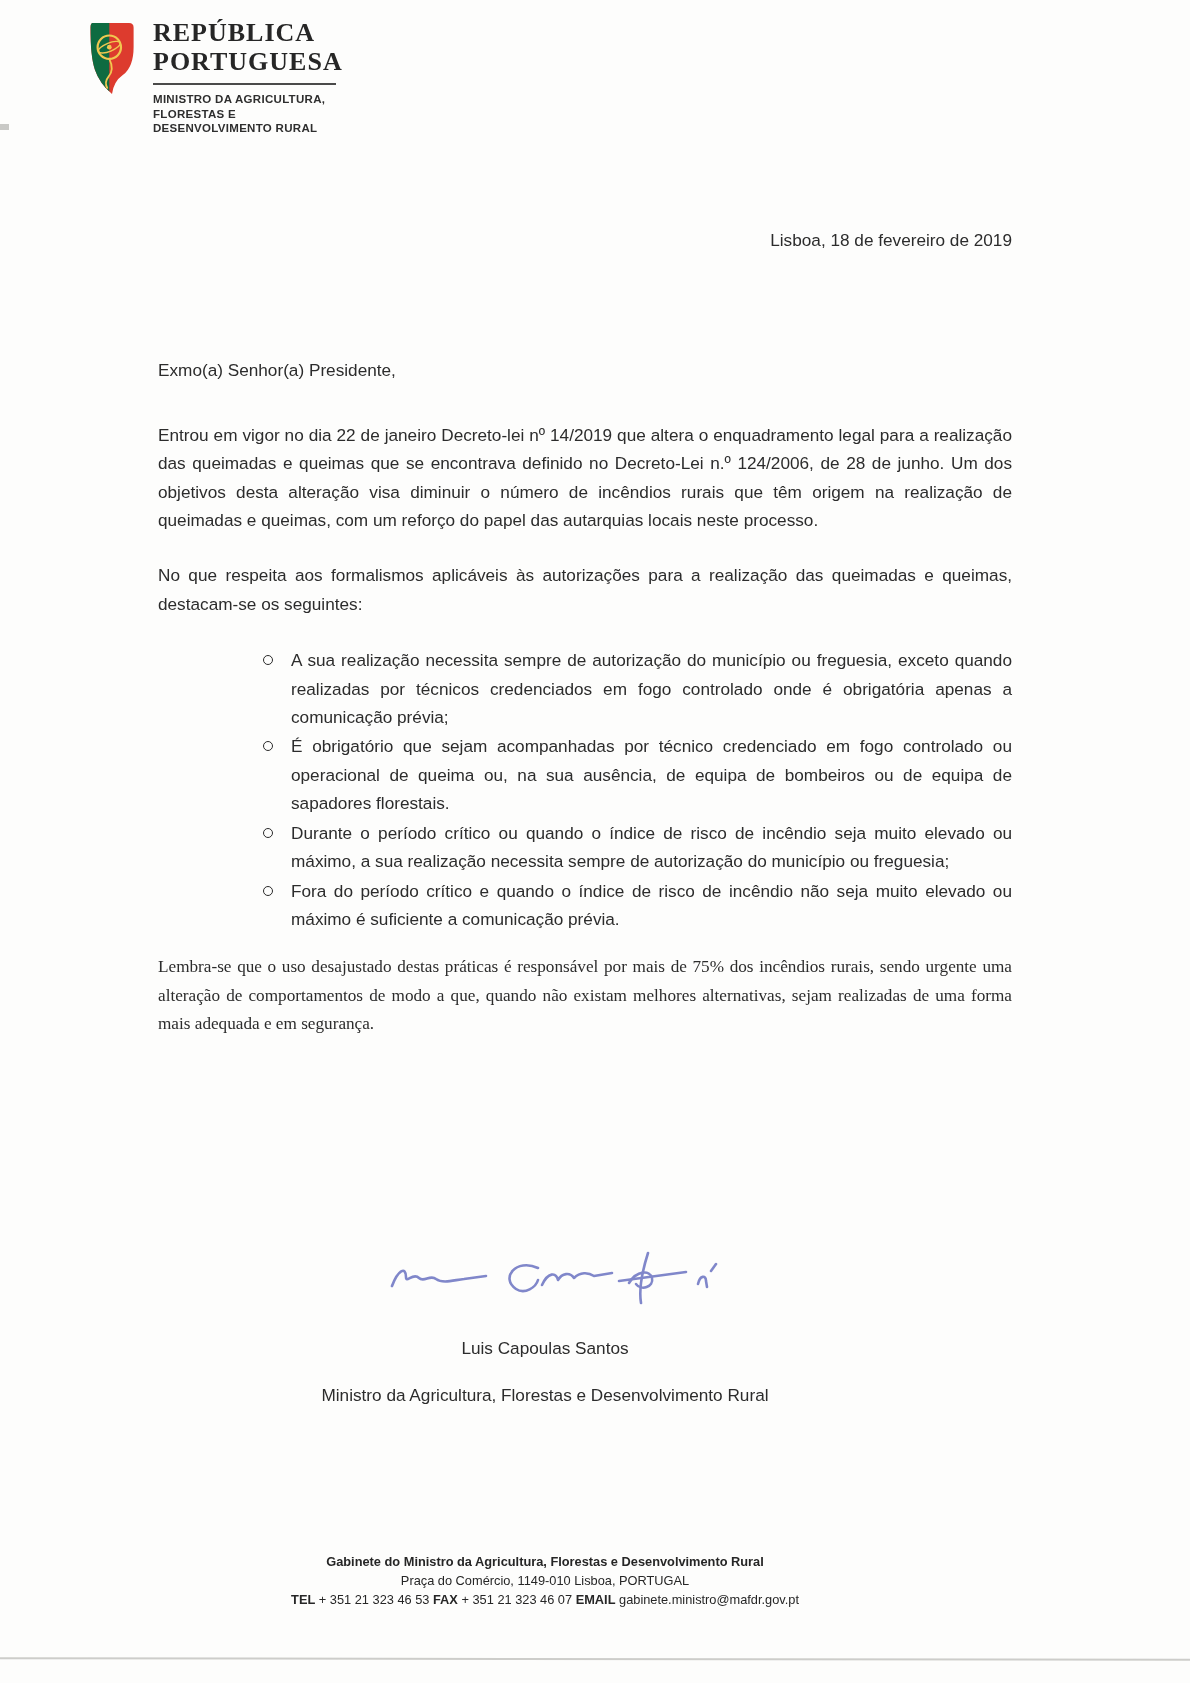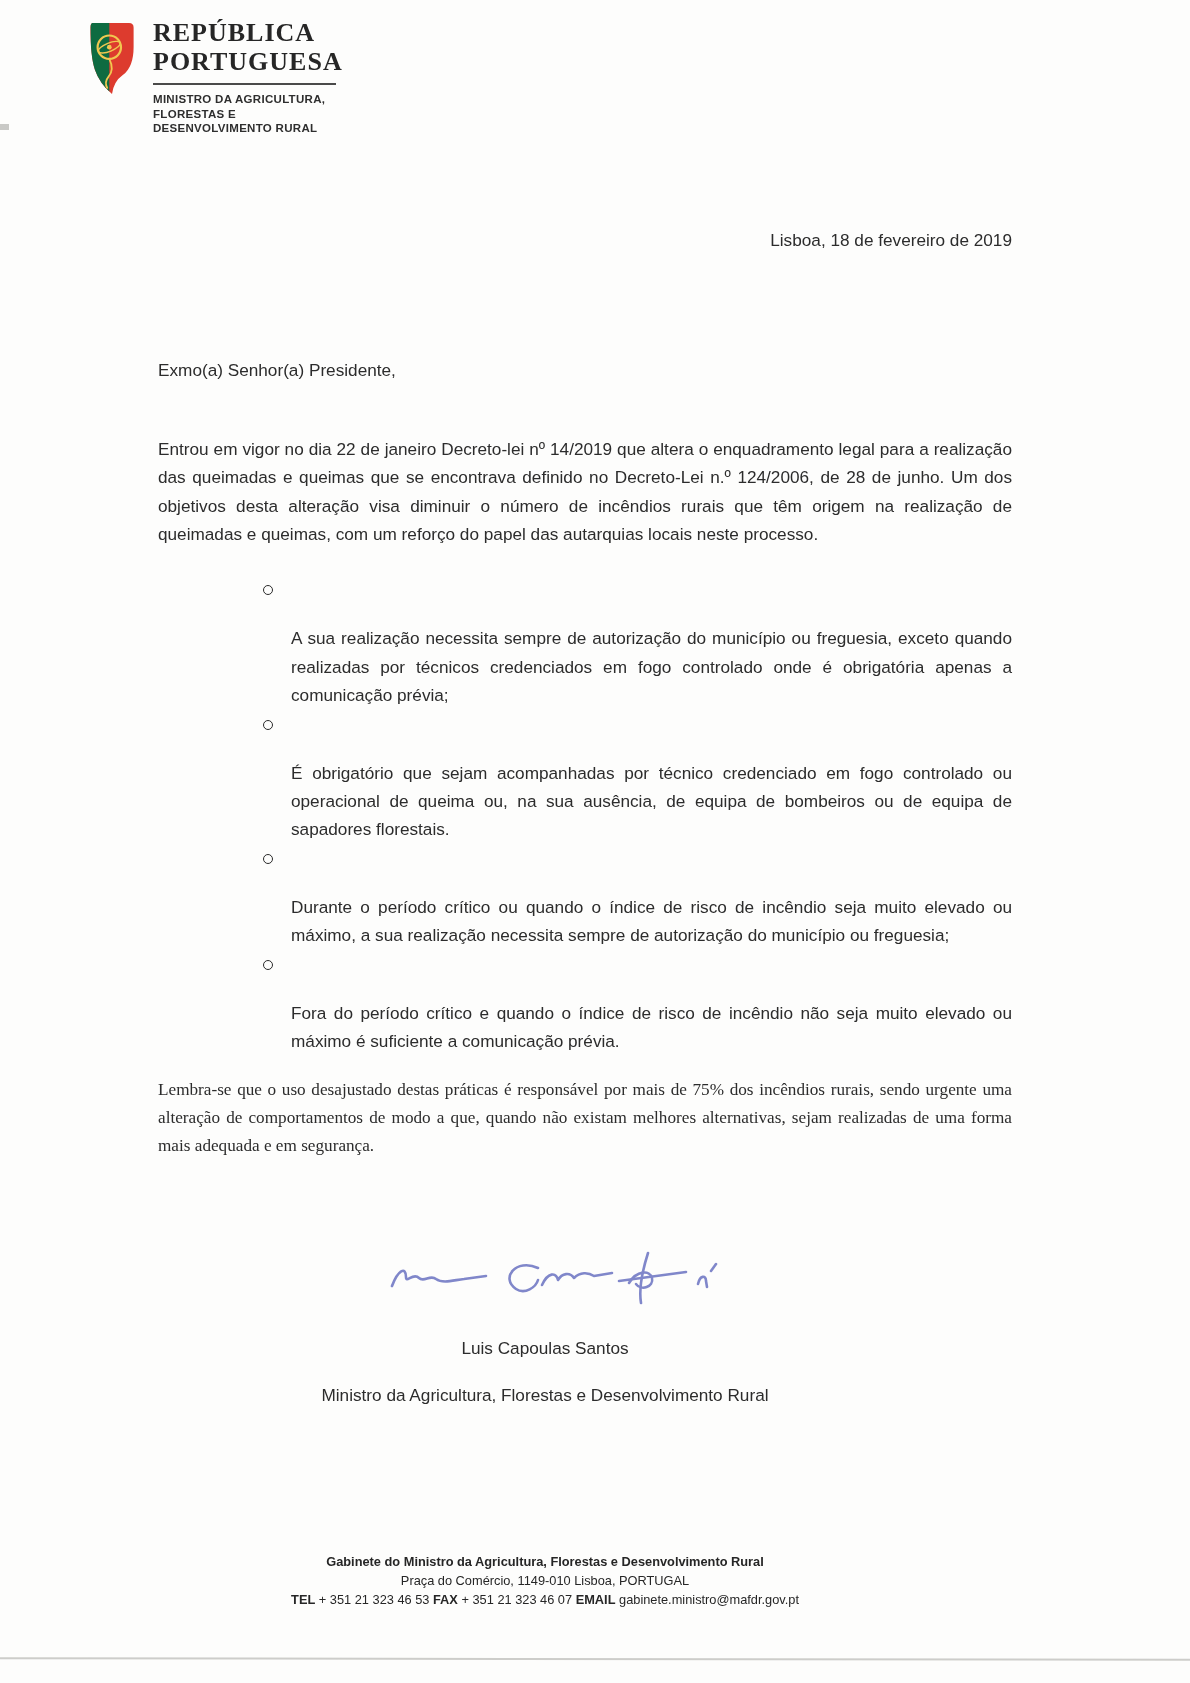--- a/index.html
+++ b/index.html
@@ -24,37 +24,37 @@
     letter-spacing:.3px;color:#2e2e2e;
   }
   
   .letter-body{
     position:absolute;left:158px;top:226px;width:854px;
     font-size:17.2px;line-height:28.4px;color:#2c2c2c;
   }
   .date-line{text-align:right;}
   .salutation{margin-top:102px;}
   .para{text-align:justify;}
-  .p1{margin-top:50px;}
+  .p1{margin-top:36px;}
   .p2{margin-top:27px;}
   .bullet-list{margin-top:28px;}
   .b1-row{display:flex;padding-left:38px;}
   .b1-marker{flex:0 0 26px;position:relative;}
   .b1-marker::before{
     content:"";position:absolute;left:0;top:11px;width:7px;height:7px;
     border-radius:50%;background:#2b2b2b;
   }
   .b1-text b{font-weight:700;color:#1f1f1f;}
   .b2-row{display:flex;padding-left:104px;margin-top:1px;}
   .b2-marker{flex:0 0 29px;position:relative;}
   .b2-marker::before{
     content:"";position:absolute;left:1px;top:9px;width:8px;height:8px;
     border-radius:50%;border:1.7px solid #2b2b2b;background:transparent;
   }
-  .b2-text{text-align:justify;flex:1;margin-top:48px;}
+  .b2-text{text-align:justify;flex:1;}
   .p3{margin-top:20px;font-family:Liberation Serif, serif;}
   .closing{margin-top:62px;}
   
   .signature-svg{position:absolute;left:386px;top:1244px;width:372px;height:72px;}
   .signer-name{
     position:absolute;left:150px;top:1338px;width:790px;
     text-align:center;font-size:17.2px;color:#2c2c2c;
   }
   .signer-title{
     position:absolute;left:150px;top:1385px;width:790px;
@@ -107,20 +107,21 @@
       <div>FLORESTAS E DESENVOLVIMENTO RURAL</div>
     </div>
   </div>
 </div>
 
 <div class="letter-body">
   <div class="date-line">Lisboa, 18 de fevereiro de 2019</div>
   <div class="salutation">Exmo(a) Senhor(a) Presidente,</div>
 
   <div class="para p1">Entrou em vigor no dia 22 de janeiro Decreto-lei nº 14/2019 que altera o enquadramento legal para a realização das queimadas e queimas que se encontrava definido no Decreto-Lei n.º 124/2006, de 28 de junho. Um dos objetivos desta alteração visa diminuir o número de incêndios rurais que têm origem na realização de queimadas e queimas, com um reforço do papel das autarquias locais neste processo.</div>
+  <div class="para p2">No que respeita aos formalismos aplicáveis às autorizações para a realização das queimadas e queimas, destacam-se os seguintes:</div>
 
   <div class="bullet-list">
 
     <div class="b2-row">
       <span class="b2-marker"></span>
       <span class="b2-text">A sua realização necessita sempre de autorização do município ou freguesia, exceto quando realizadas por técnicos credenciados em fogo controlado onde é obrigatória apenas a comunicação prévia;</span>
     </div>
     <div class="b2-row">
       <span class="b2-marker"></span>
       <span class="b2-text">É obrigatório que sejam acompanhadas por técnico credenciado em fogo controlado ou operacional de queima ou, na sua ausência, de equipa de bombeiros ou de equipa de sapadores florestais.</span>

